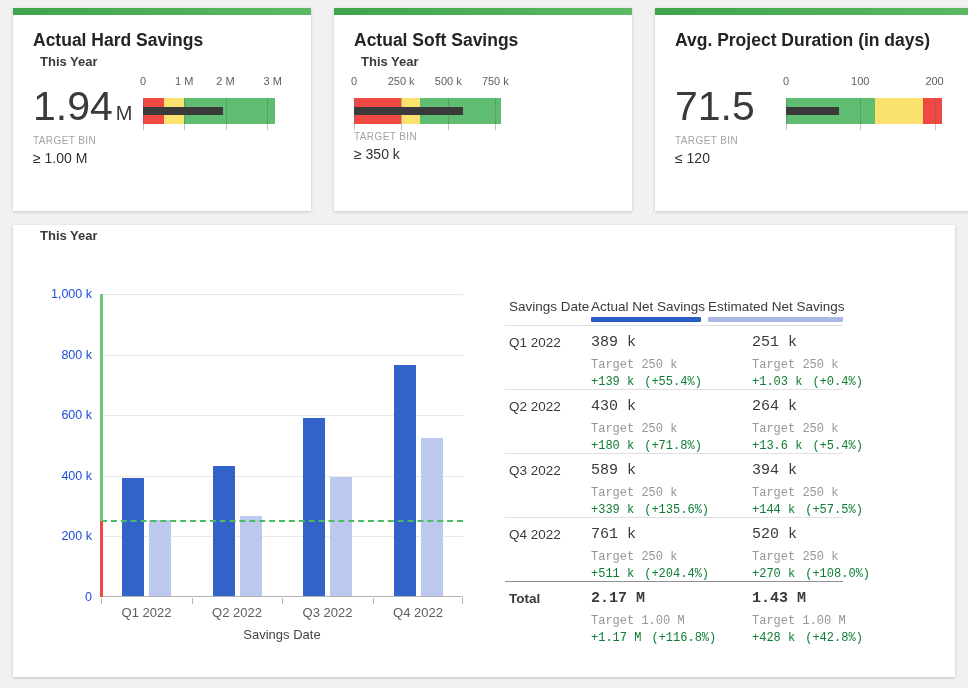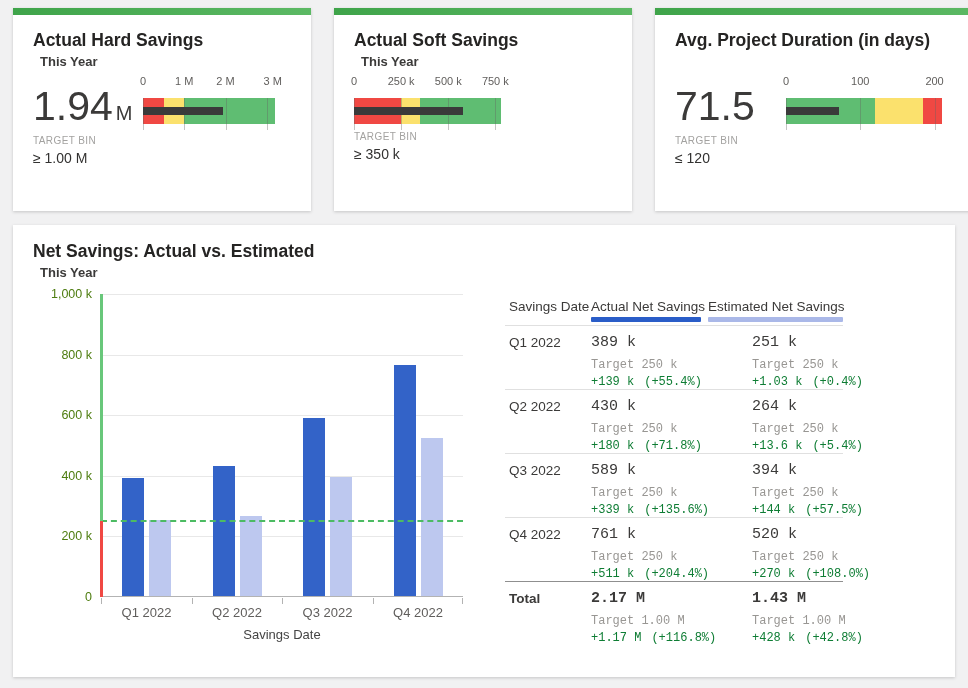--- a/index.html
+++ b/index.html
@@ -41,21 +41,21 @@
 
   #main-panel {
     position: absolute; left: 13px; top: 225px; width: 942px; height: 452px;
     background: #fff; box-shadow: 0 1px 3px rgba(0,0,0,.18);
   }
   .panel-title { margin: 16px 0 0 20px; font-size: 17.5px; font-weight: 700; color: #252423; }
   .panel-subtitle { margin: 3px 0 0 27px; font-size: 13px; font-weight: 700; color: #3b3a39; }
 
   .plot { position: absolute; left: 88px; top: 69px; width: 362px; height: 303px; border-bottom: 1px solid #b3b3b3; }
   .gridline { position: absolute; left: 0; width: 100%; height: 1px; background: #e8e8e8; }
-  .ylabel { position: absolute; right: calc(100% + 9px); transform: translateY(-50%); font-size: 12.5px; color: #4d7c0f; white-space: nowrap; }
+  .ylabel { position: absolute; right: calc(100% + 9px); transform: translateY(-50%); font-size: 12.5px; color: #1d4ed8; white-space: nowrap; }
   .yaxis-seg { position: absolute; left: -1px; width: 3px; z-index: 3; }
   .dash-line { position: absolute; left: 0; right: 0; border-top: 2px dashed #4cbb63; z-index: 2; }
   .bar { position: absolute; bottom: 0; width: 22px; z-index: 1; }
   .xcat { position: absolute; top: 311px; width: 91px; text-align: center; font-size: 13px; color: #605e5c; white-space: nowrap; }
   .xtick { position: absolute; top: 304px; width: 1px; height: 6px; background: #b3b3b3; }
   .xlabel { position: absolute; left: 88px; top: 402px; width: 362px; text-align: center; font-size: 13px; color: #444; }
 
   .nv-table { position: absolute; left: 492px; top: 63px; width: 345px; }
   .nv-header { position: relative; height: 37px; }
   .th { position: absolute; top: 11px; font-size: 13.5px; color: #3b3a39; white-space: nowrap; }
@@ -170,21 +170,20 @@
       </div>
     </div>
     <div class="target-bin">
       <div class="target-bin-label">TARGET BIN</div>
       <div class="target-bin-value">≤ 120</div>
     </div>
   </div>
 </div>
 
 <div id="main-panel">
-  <div class="panel-title">Net Savings: Actual vs. Estimated</div>
   <div class="panel-subtitle">This Year</div>
 
   <div class="plot" id="bar-plot">
       <span class="ylabel" style="top: 303px;">0</span>
       <div class="gridline" style="top: 242.4px;"></div>
       <span class="ylabel" style="top: 242.4px;">200 k</span>
       <div class="gridline" style="top: 181.8px;"></div>
       <span class="ylabel" style="top: 181.8px;">400 k</span>
       <div class="gridline" style="top: 121.2px;"></div>
       <span class="ylabel" style="top: 121.2px;">600 k</span>

